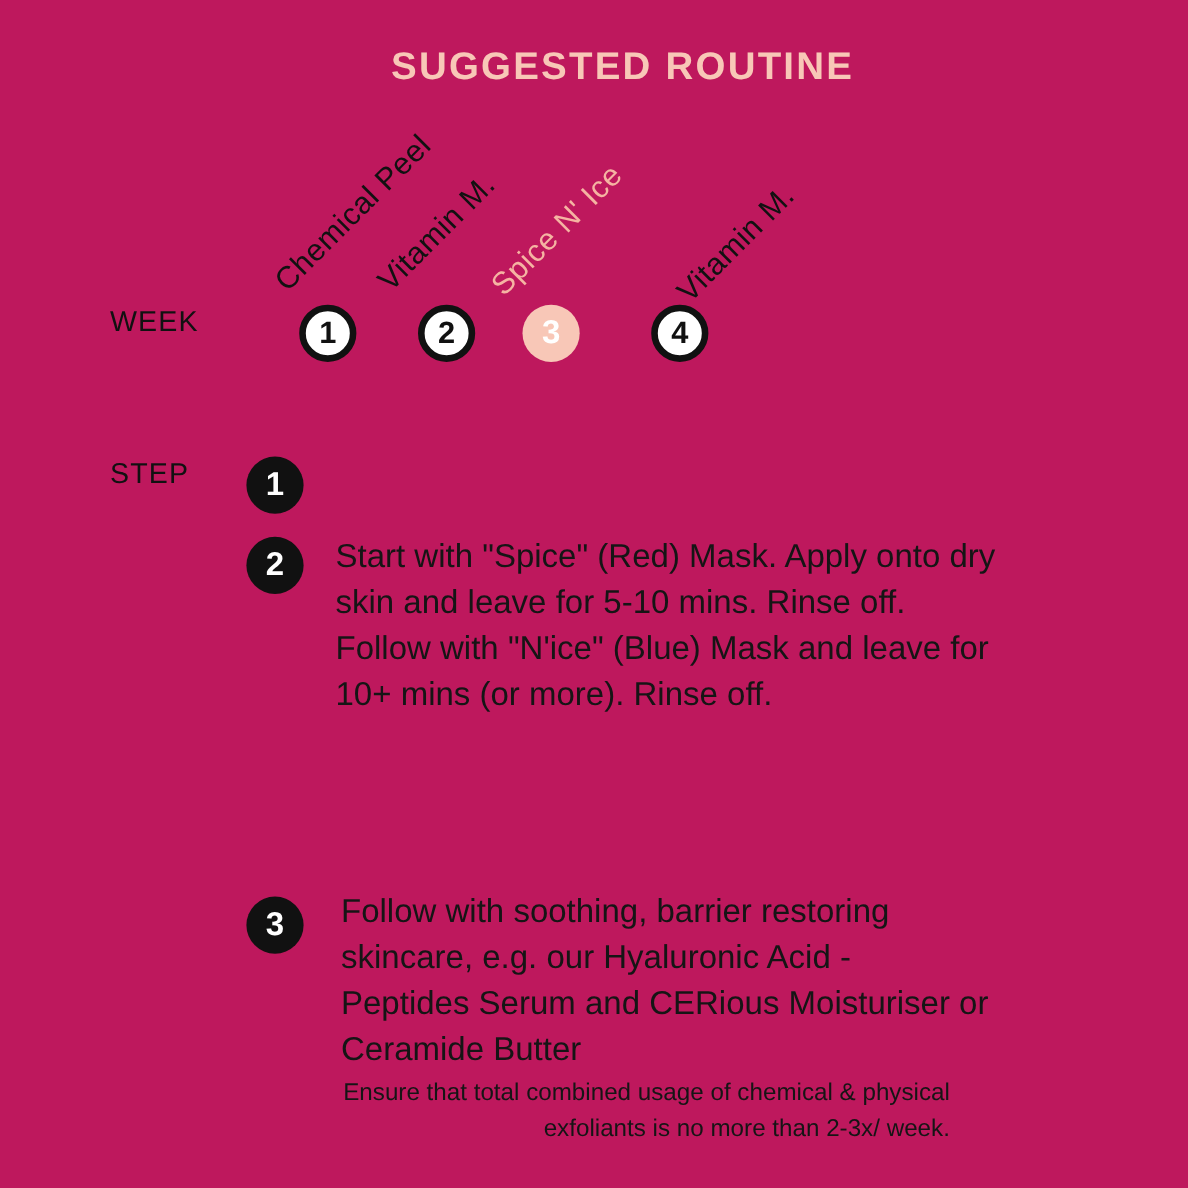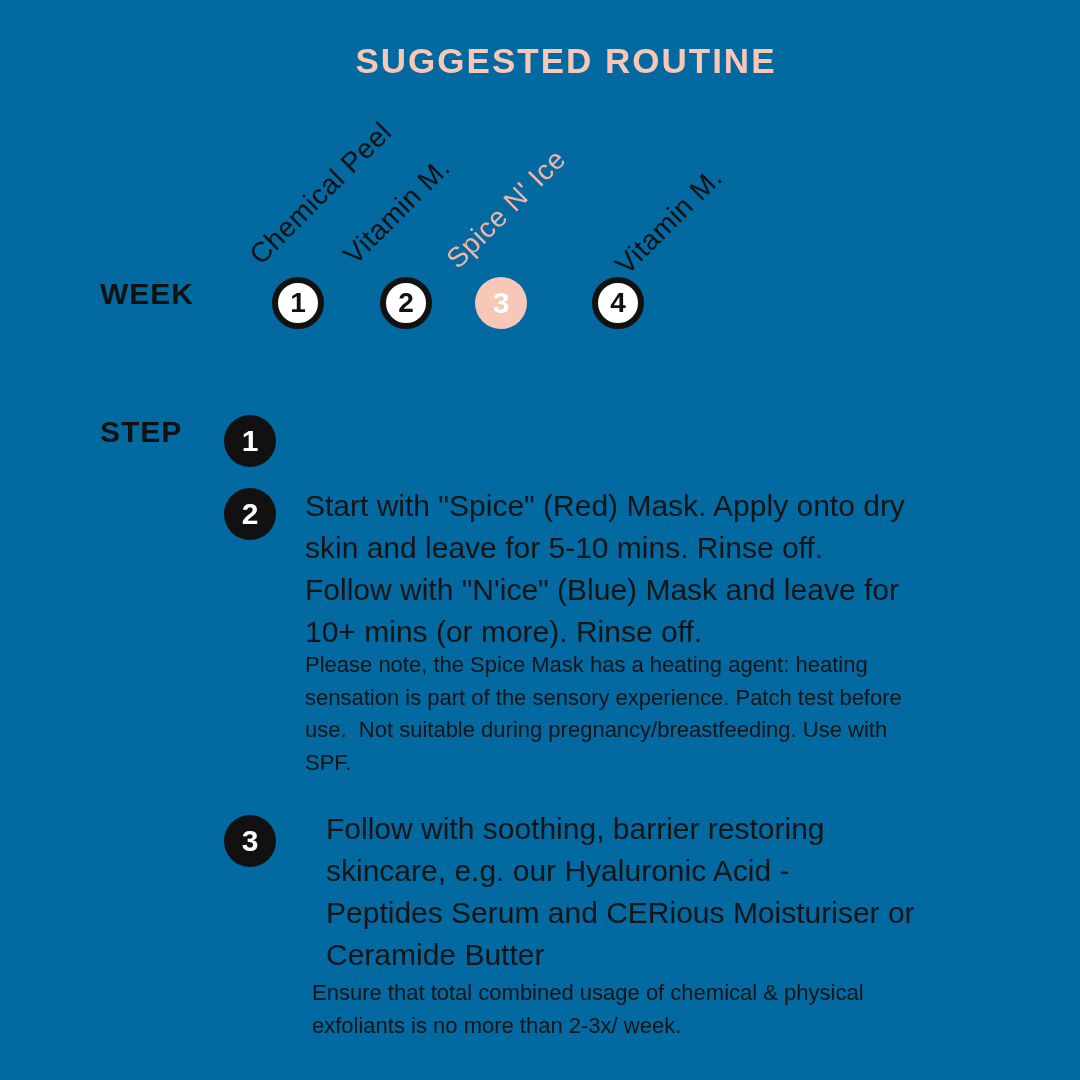--- a/index.html
+++ b/index.html
@@ -4,40 +4,40 @@
 <style>
   :root{
     --accent:#f5b4a2;
     --accent-light:#f8c7b7;
     --ink:#111111;
   }
   html,body{margin:0;padding:0;background:#ffffff;}
   .canvas{
     position:relative;
     width:1080px;height:1080px;
-    background:#0369a1;
+    background:#be185d;
     font-family:"Liberation Sans", sans-serif;
     color:var(--ink);
     overflow:hidden;
   }
   .title{
     position:absolute;
     top:41px;left:0;width:1080px;
     text-align:center;
     transform:translateX(26px);
     font-size:35px;
     font-weight:600;
     letter-spacing:2px;
     color:var(--accent-light);
   }
   .week-label, .step-label{
     position:absolute;
     left:100px;
-    font-size:30px;
-    font-weight:700;
+    font-size:26px;
+    font-weight:400;
     letter-spacing:1px;
     text-align:right;
   }
   .week-label{top:277px;}
   .step-label{top:415px;}
 
   .wk{position:absolute;width:52px;height:52px;top:277px;}
   .wk1{left:272px;}
   .wk2{left:380px;}
   .wk3{left:475px;}
@@ -85,31 +85,31 @@
 
   .step-text{
     position:absolute;
     font-size:30px;
     line-height:42px;
     white-space:pre;
     color:#151515;
   }
   .st1{left:306px;top:415px;}
   .st2{left:305px;top:485px;}
-  .st3{left:310px;top:808px;margin-left:16px;}
+  .st3{left:310px;top:808px;}
 
   .step-note{
     position:absolute;
     font-size:22px;
     line-height:32.5px;
     white-space:pre;
     color:#151515;
   }
   .sn2{left:305px;top:649px;}
-  .sn3{left:312px;top:977px;}
+  .sn3{left:312px;top:977px;text-align:right;}
 </style>
 </head>
 <body>
 
 <div class="canvas">
 
   <div class="title">SUGGESTED ROUTINE</div>
 
   <div class="week-label">WEEK</div>
 
@@ -147,24 +147,20 @@
     <span>1</span>
   </div>
 
   <div class="step-circle sc2">
     <span>2</span>
   </div>
   <div class="step-text st2">Start with "Spice" (Red) Mask. Apply onto dry
 skin and leave for 5-10 mins. Rinse off.
 Follow with "N'ice" (Blue) Mask and leave for
 10+ mins (or more). Rinse off.</div>
-  <div class="step-note sn2">Please note, the Spice Mask has a heating agent: heating
-sensation is part of the sensory experience. Patch test before
-use.  Not suitable during pregnancy/breastfeeding. Use with
-SPF.</div>
 
   <div class="step-circle sc3">
     <span>3</span>
   </div>
   <div class="step-text st3">Follow with soothing, barrier restoring
 skincare, e.g. our Hyaluronic Acid -
 Peptides Serum and CERious Moisturiser or
 Ceramide Butter</div>
   <div class="step-note sn3">Ensure that total combined usage of chemical &amp; physical
 exfoliants is no more than 2-3x/ week.</div>

